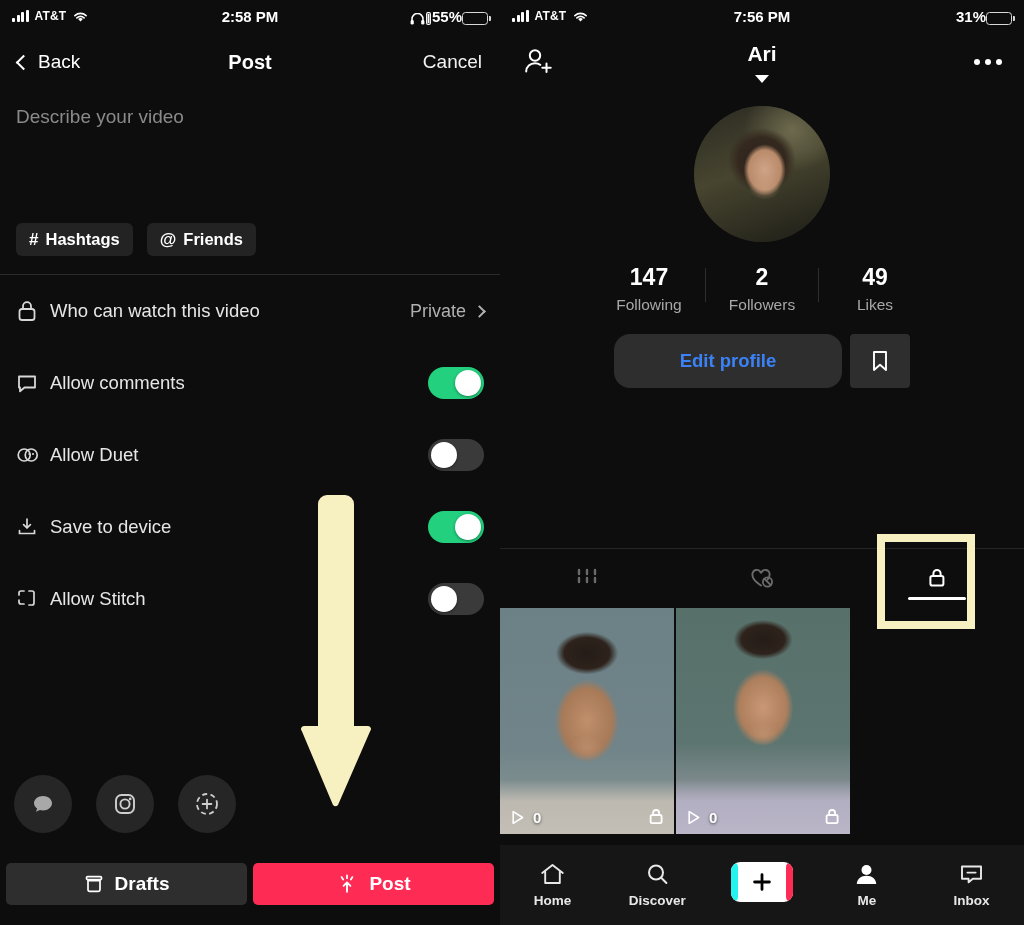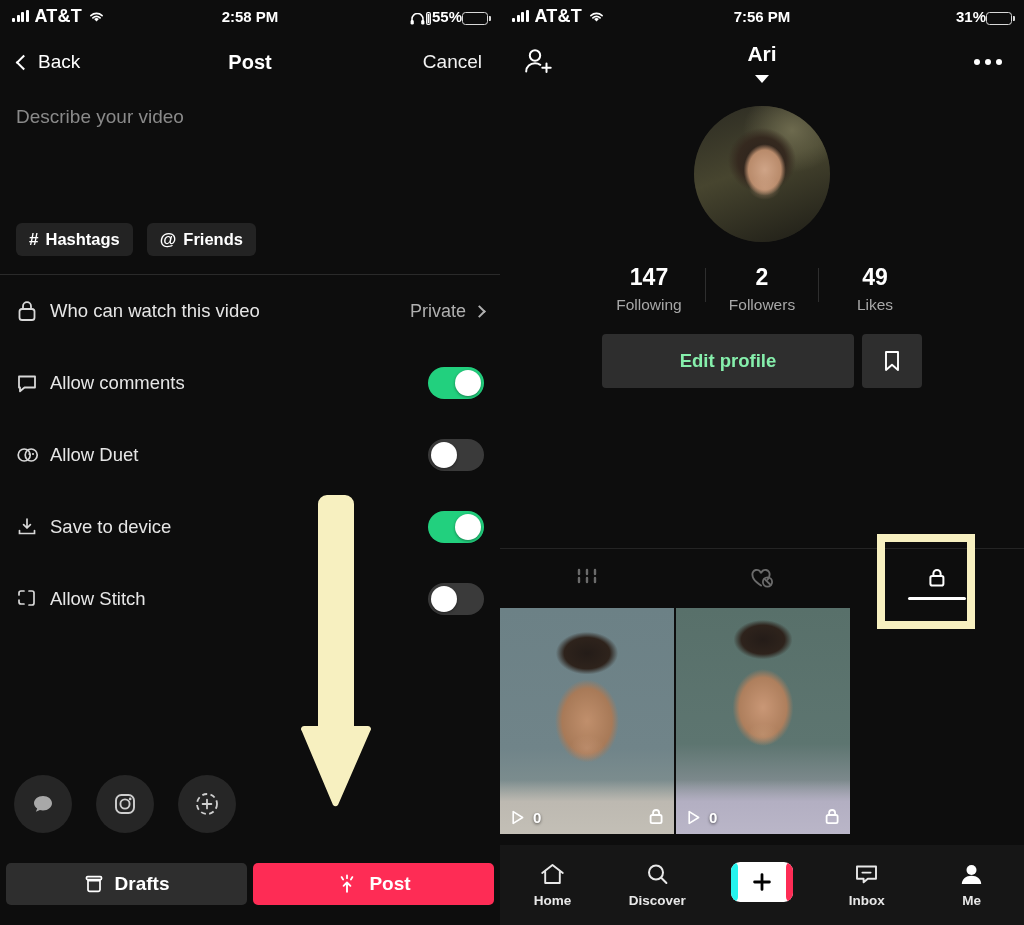--- a/index.html
+++ b/index.html
@@ -53,21 +53,21 @@
     display: flex; align-items: flex-end; 
     font-size: 15px; font-weight: bold;
     z-index: 2;
   }
   .signal-bars { display: flex; align-items: flex-end; gap: 1.5px; height: 12px; }
   .signal-bars i { display: block; width: 3px; background: #fff; border-radius: 1px; }
   .signal-bars i:nth-child(1) { height: 4px; }
   .signal-bars i:nth-child(2) { height: 7px; }
   .signal-bars i:nth-child(3) { height: 10px; }
   .signal-bars i:nth-child(4) { height: 12px; }
-  .carrier { font-size: 18px; font-weight: bold; letter-spacing: .2px; }
+  .carrier { font-size: 12px; font-weight: bold; letter-spacing: .2px; }
   .battery {
     position: relative;
     width: 26px; height: 13px;
     border: 1.6px solid #d8d8d8;
     border-radius: 3.5px;
     padding: 1.4px;
   }
   .battery::after {
     content: "";
     position: absolute; right: -4px; top: 3.6px;
@@ -263,25 +263,25 @@
   .stat { width: 112px; text-align: center; cursor: pointer; }
   .stat .num { color: #fff; font-size: 23px; font-weight: bold; }
   .stat .cap { color: #a8a8a8; font-size: 15.5px; margin-top: 5px; }
   .stat-sep { width: 1px; height: 34px; background: #2e2e2e; margin-top: 4px; }
 
   .profile-actions {
     display: flex; justify-content: center; gap: 8px;
     margin-top: 20px;
   }
   .edit-profile {
-    width: 252px; height: 54px;
+    width: 228px; height: 54px;
     background: #2e2e2e;
-    border-radius: 4px;
+    border-radius: 16px;
     display: flex; align-items: center; justify-content: center;
-    color: #86efac; font-size: 18.5px; font-weight: bold;
+    color: #3b82f6; font-size: 18.5px; font-weight: bold;
     cursor: pointer;
   }
   .bookmark-btn {
     width: 60px; height: 54px;
     background: #2e2e2e;
     border-radius: 4px;
     display: flex; align-items: center; justify-content: center;
     cursor: pointer;
   }
 
@@ -720,31 +720,31 @@
           <div class="plus-in">
             <svg class="svg-ico" width="22" height="22" viewBox="0 0 22 22">
               <path d="M11 3.6v14.8M3.6 11h14.8" stroke="#000" stroke-width="2.8" stroke-linecap="round"></path>
             </svg>
           </div>
         </div>
         <span class="bn-label"></span>
       </div>
       <div class="bn-item">
         <svg class="svg-ico" width="27" height="25" viewBox="0 0 27 25">
+          <circle cx="13.5" cy="8" r="5" fill="#fff"></circle>
+          <path d="M3.8 22c0-5 4.3-8.3 9.7-8.3s9.7 3.3 9.7 8.3z" fill="#fff"></path>
+        </svg>
+        <span class="bn-label">Me</span>
+      </div>
+      <div class="bn-item">
+        <svg class="svg-ico" width="27" height="25" viewBox="0 0 27 25">
           <path d="M4 4.5h19v12.2h-8.2l-4.2 3.6v-3.6H4z" stroke="#e8e8e8" stroke-width="1.9" fill="none" stroke-linejoin="round"></path>
           <path d="M9.4 10.6h8.2" stroke="#e8e8e8" stroke-width="1.9" stroke-linecap="round"></path>
         </svg>
         <span class="bn-label">Inbox</span>
       </div>
-      <div class="bn-item">
-        <svg class="svg-ico" width="27" height="25" viewBox="0 0 27 25">
-          <circle cx="13.5" cy="8" r="5" fill="#fff"></circle>
-          <path d="M3.8 22c0-5 4.3-8.3 9.7-8.3s9.7 3.3 9.7 8.3z" fill="#fff"></path>
-        </svg>
-        <span class="bn-label">Me</span>
-      </div>
     </div>
 
   </div>
 
   <div class="highlight-box"></div>
 
 </div>
 
 </body></html>

